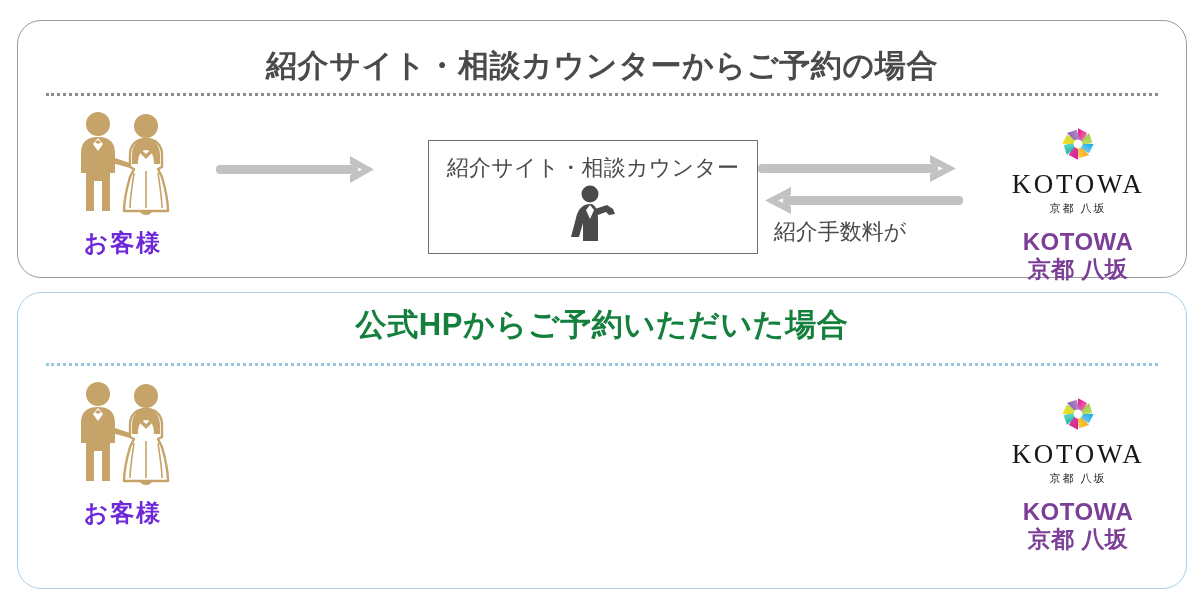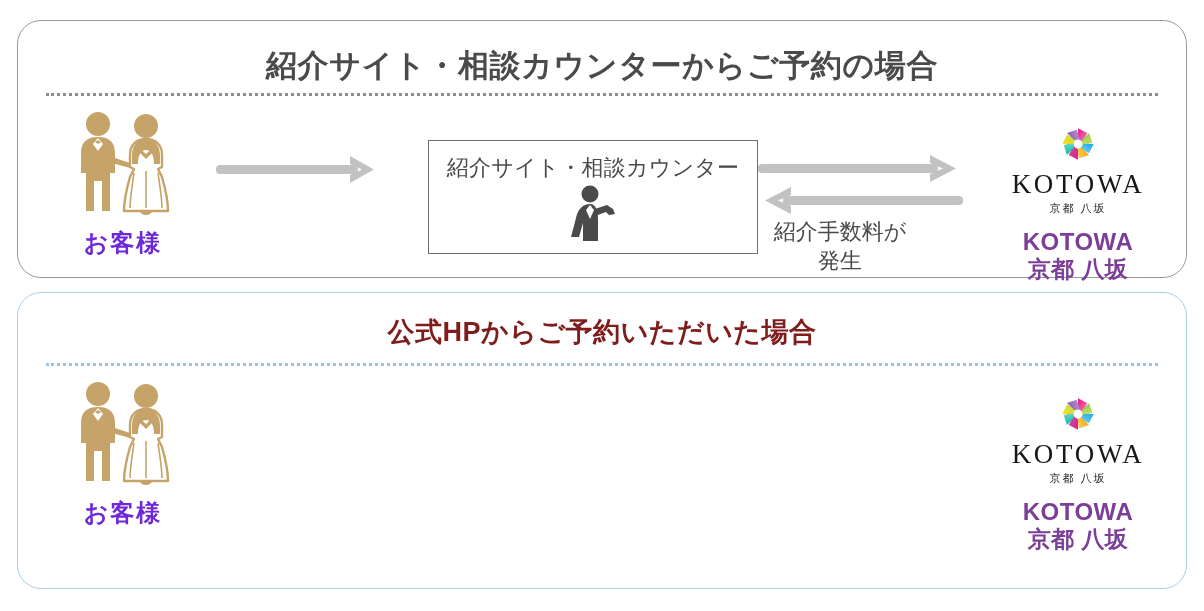--- a/index.html
+++ b/index.html
@@ -47,23 +47,23 @@
     font-weight: bold;
     letter-spacing: 0.02em;
     white-space: nowrap;
   }
   #title-referral {
     top: 24px;
     font-size: 31px;
     color: #4a4a4a;
   }
   #title-official {
-    top: 21px;
-    font-size: 27px;
-    color: #7f1d1d;
+    top: 11px;
+    font-size: 31px;
+    color: #15803d;
   }
 
   
   .divider {
     position: absolute;
     height: 0;
     border-top-width: 3px;
     border-top-style: dotted;
   }
   #divider-referral {
@@ -239,21 +239,20 @@
     <rect x="0" y="10" width="180" height="9" rx="4" fill="#c2c2c2"></rect>
     <path d="M172 1 L198 14.5 L172 28 L172 20 L185 14.5 L172 9 Z" fill="#c2c2c2"></path>
   </svg>
   <svg class="arrow-svg" id="arrow-gray-3" width="205" height="30" viewBox="0 0 205 30">
     <rect x="25" y="10" width="180" height="9" rx="4" fill="#c2c2c2"></rect>
     <path d="M33 1 L7 14.5 L33 28 L33 20 L20 14.5 L33 9 Z" fill="#c2c2c2"></path>
   </svg>
 
   <div id="fee-caption">
     <div>紹介手数料が</div>
-    <div>発生</div>
   </div>
 
   <div class="brand" id="brand-top">
     <svg class="brand-mark" viewBox="0 0 100 100">
       <defs>
         <linearGradient id="g1" x1="0" y1="0" x2="1" y2="1">
           <stop offset="0" stop-color="#e6007e"></stop>
             <stop offset="1" stop-color="#f07dae"></stop>
         </linearGradient>
         <linearGradient id="g2" x1="0" y1="0" x2="1" y2="1">

